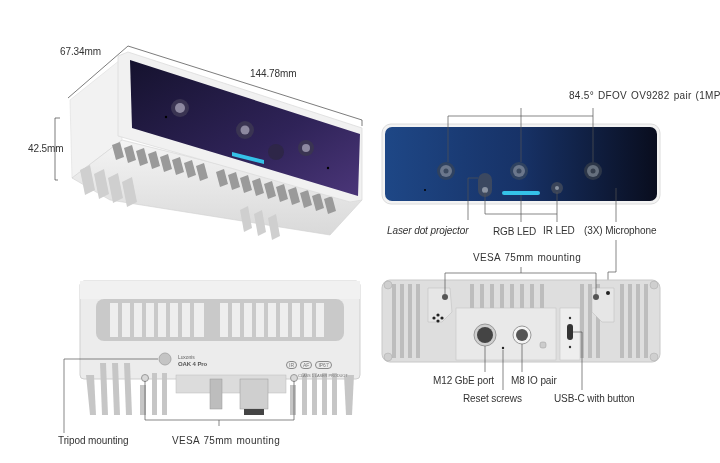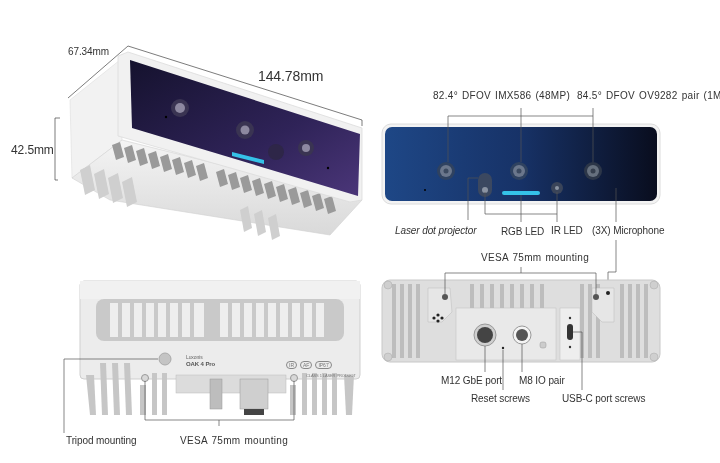--- a/index.html
+++ b/index.html
@@ -1,18 +1,18 @@
 <!DOCTYPE html>
 <html><head>
 <meta charset="utf-8">
 <style>
   * { box-sizing: border-box; margin: 0; padding: 0; }
   html, body { width: 720px; height: 463px; background: #ffffff; overflow: hidden; }
   body { position: relative; font-family: "Liberation Sans", "DejaVu Sans", sans-serif; color: #2a2a2a; }
-  .label { position: absolute; font-size: 10px; color: #333; white-space: nowrap; letter-spacing: -0.1px; margin-left: 8px; }
+  .label { position: absolute; font-size: 10px; color: #333; white-space: nowrap; letter-spacing: -0.1px; }
   .lbl-wide { letter-spacing: 0.3px; word-spacing: 1px; }
   .panel { position: absolute; }
 </style>
 </head>
 <body>
 
 <div class="panel" style="left:0;top:0;width:370px;height:240px;">
   <svg width="370" height="240">
     <defs>
       <linearGradient id="isoGlass" x1="0" y1="0" x2="1" y2="1">
@@ -83,22 +83,22 @@
 
     <polygon points="232,152 264,160 264,164 232,156" fill="#35c2e8"></polygon>
 
     <g stroke="#444" stroke-width="0.7" fill="none">
       <polyline points="68,98 128,46"></polyline>
       <polyline points="128,46 362,120 362,126"></polyline>
       <polyline points="60,118 55,118 55,180 58,180"></polyline>
     </g>
   </svg>
   <span class="label" style="left:60px;top:46px;font-size:10px;">67.34mm</span>
-  <span class="label" style="left:250px;top:68px;font-size:14px;">144.78mm</span>
-  <span class="label" style="left:3px;top:143px;font-size:12px;">42.5mm</span>
+  <span class="label" style="left:250px;top:68px;font-size:10px;">144.78mm</span>
+  <span class="label" style="left:28px;top:143px;font-size:10px;">42.5mm</span>
 </div>
 
 <div class="panel" style="left:370px;top:80px;width:350px;height:170px;">
   <svg width="350" height="170">
     <defs>
       <linearGradient id="frontGlass" x1="0" y1="0" x2="1" y2="0">
         <stop offset="0" stop-color="#1e4786"></stop>
         <stop offset="0.5" stop-color="#173267"></stop>
         <stop offset="1" stop-color="#090d1e"></stop>
       </linearGradient>
@@ -135,21 +135,20 @@
     </g>
 
     <g stroke="#555" stroke-width="0.7" fill="none">
       <polyline points="108,98 98,98 98,140"></polyline>
       <polyline points="115,112 115,134 187,134 187,112"></polyline>
       <polyline points="151,115 151,142"></polyline>
       <polyline points="187,134 187,142"></polyline>
       <polyline points="246,108 246,142"></polyline>
     </g>
   </svg>
-  <span class="label lbl-wide" style="left:55px;top:10px;">82.4° DFOV IMX586 (48MP)</span>
   <span class="label lbl-wide" style="left:199px;top:10px;">84.5° DFOV OV9282 pair (1MP)</span>
   <span class="label" style="left:17px;top:145px;font-style:italic;">Laser dot projector</span>
   <span class="label" style="left:123px;top:146px;">RGB LED</span>
   <span class="label" style="left:173px;top:145px;">IR LED</span>
   <span class="label" style="left:214px;top:145px;">(3X) Microphone</span>
 </div>
 
 <div class="panel" style="left:370px;top:240px;width:350px;height:170px;">
   <svg width="350" height="170">
 
@@ -223,21 +222,21 @@
       <polyline points="115,106 115,132"></polyline>
       <polyline points="152,104 152,132"></polyline>
       <polyline points="133,110 133,150"></polyline>
       <polyline points="203,92 212,92 212,150"></polyline>
     </g>
   </svg>
   <span class="label lbl-wide" style="left:103px;top:12px;">VESA 75mm mounting</span>
   <span class="label" style="left:63px;top:135px;">M12 GbE port</span>
   <span class="label" style="left:141px;top:135px;">M8 IO pair</span>
   <span class="label" style="left:93px;top:153px;">Reset screws</span>
-  <span class="label" style="left:184px;top:153px;">USB-C port screws</span>
+  <span class="label" style="left:184px;top:153px;">USB-C with button</span>
 </div>
 
 <div class="panel" style="left:40px;top:275px;width:340px;height:188px;text-align:right;">
   <svg width="340" height="188">
 
     <rect x="40" y="6" width="280" height="98" rx="4" fill="#ececec" stroke="#cfcfcf"></rect>
     <rect x="40" y="6" width="280" height="18" fill="#f1f1f1"></rect>
 
     <rect x="56" y="24" width="248" height="42" rx="8" fill="#c9c9c9"></rect>
     <g fill="#eeeeee">

